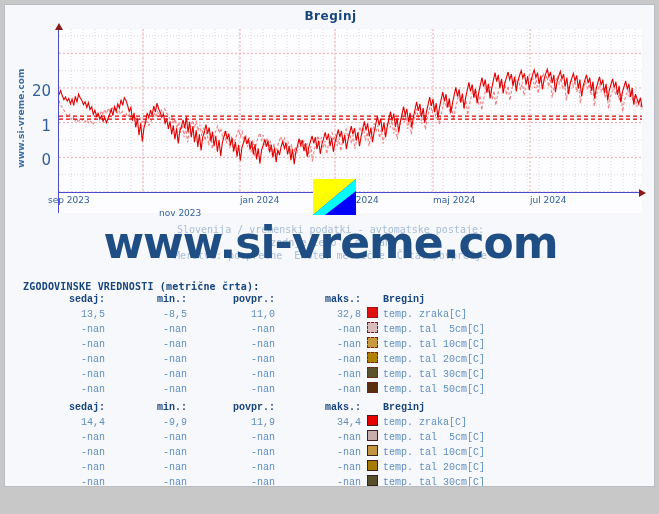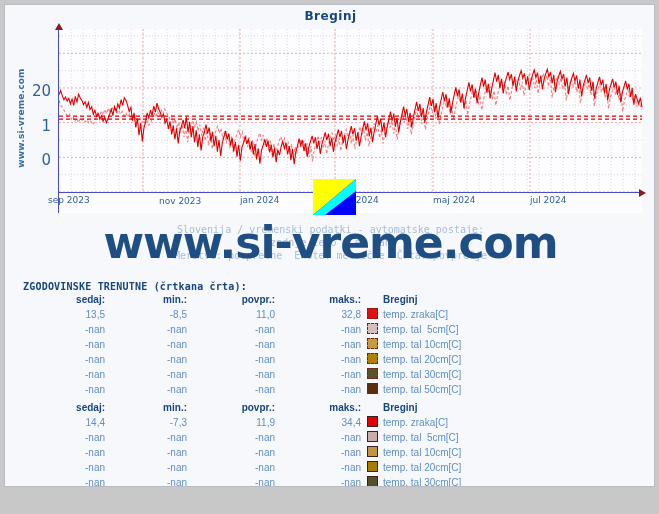--- a/index.html
+++ b/index.html
@@ -135,21 +135,21 @@
     font-family: "DejaVu Sans Mono", monospace;
     font-size: 10px;
     font-weight: bold;
     color: #17457e;
     letter-spacing: .2px;
     white-space: pre;
     margin-bottom: 2px;
   }
   table.vals {
     border-collapse: collapse;
-    font-family: Liberation Sans, sans-serif;
+    font-family: Liberation Mono, monospace;
     font-size: 10px;
     color: #5f8fc0;
   }
   table.vals th {
     font-weight: bold;
     color: #17457e;
     text-align: right;
     padding: 0 0 2px 0;
     white-space: pre;
   }
@@ -266,21 +266,21 @@
     </div>
   </div>
 
   <div id="y-labels">
       <div class="ytick-label" style="top: 126.319px;">0</div>
       <div class="ytick-label" style="top: 91.6383px;">1</div>
       <div class="ytick-label" style="top: 56.9574px;">20</div>
     </div>
   <div id="x-labels">
       <div class="xtick-label" style="left: -6px; top: 0px;">sep 2023</div>
-      <div class="xtick-label" style="left: 89px; top: 1px; padding-left: 16px;">nov 2023</div>
+      <div class="xtick-label" style="left: 89px; top: 13px; padding-left: 16px;">nov 2023</div>
       <div class="xtick-label" style="left: 186px; top: 0px;">jan 2024</div>
       <div class="xtick-label" style="left: 281px; top: 0px;">mar 2024</div>
       <div class="xtick-label" style="left: 379px; top: 0px;">maj 2024</div>
       <div class="xtick-label" style="left: 476px; top: 0px;">jul 2024</div>
     </div>
 
   <svg id="logo-square" viewBox="0 0 43 36" preserveAspectRatio="none">
     <polygon points="0,0 43,0 0,36" fill="#ffff00"></polygon>
     <polygon points="43,0 43,36 0,36" fill="#0000ff"></polygon>
     <polygon points="43,0 0,36 12,36 43,12" fill="#00ffff"></polygon>
@@ -288,21 +288,21 @@
 
   <div id="subtitle-block">
     <div class="subtitle-line">Slovenija / vremenski podatki - avtomatske postaje:</div>
     <div class="subtitle-line">zadnje leto / en dan</div>
     <div class="subtitle-line">Meritve: povprečne  Enote: metrične  Črta: povprečje</div>
   </div>
 
   <div id="center-watermark">www.si-vreme.com</div>
 
   <div class="table-block" id="hist-block">
-    <div class="block-title">ZGODOVINSKE TRENUTNE (črtkana črta):</div>
+    <div class="block-title">ZGODOVINSKE VREDNOSTI (metrične črta):</div>
     <table class="vals">
       <thead>
         <tr>
           <th class="c-sedaj">sedaj:</th>
           <th class="c-min">min.:</th>
           <th class="c-povpr">povpr.:</th>
           <th class="c-maks">maks.:</th>
           <th class="c-swatch"></th>
           <th class="name-col">Breginj</th>
         </tr>
@@ -368,21 +368,21 @@
           <th class="c-min">min.:</th>
           <th class="c-povpr">povpr.:</th>
           <th class="c-maks">maks.:</th>
           <th class="c-swatch"></th>
           <th class="name-col">Breginj</th>
         </tr>
       </thead>
       <tbody id="curr-body">
           <tr>
             <td class="c-sedaj">14,4</td>
-            <td class="c-min">-7,3</td>
+            <td class="c-min">-9,9</td>
             <td class="c-povpr">11,9</td>
             <td class="c-maks">34,4</td>
             <td class="c-swatch"><span class="swatch solid" style="background: rgb(230, 0, 0);"></span></td>
             <td class="name-col label-cell">temp. zraka[C]</td>
           </tr>
           <tr>
             <td class="c-sedaj">-nan</td>
             <td class="c-min">-nan</td>
             <td class="c-povpr">-nan</td>
             <td class="c-maks">-nan</td>

